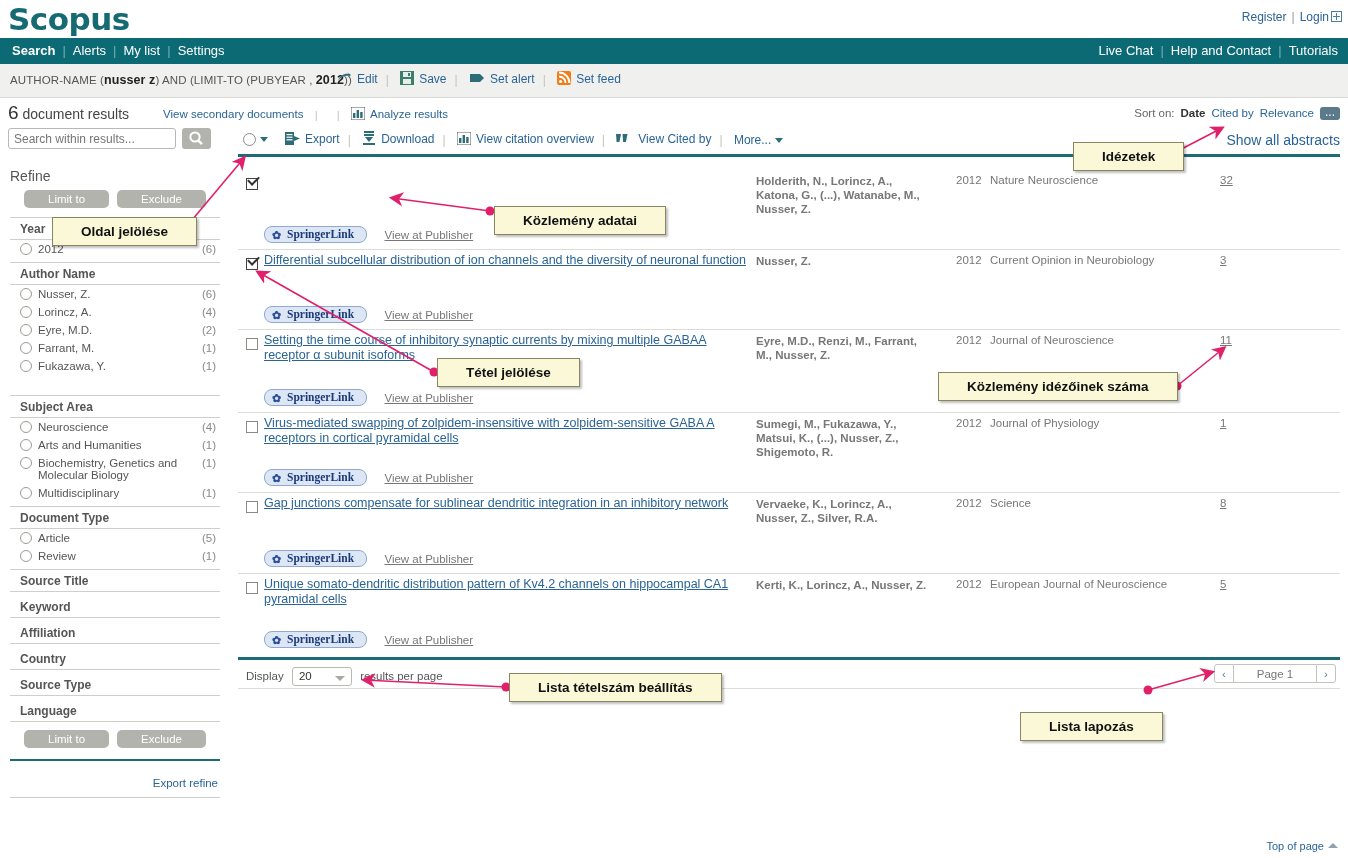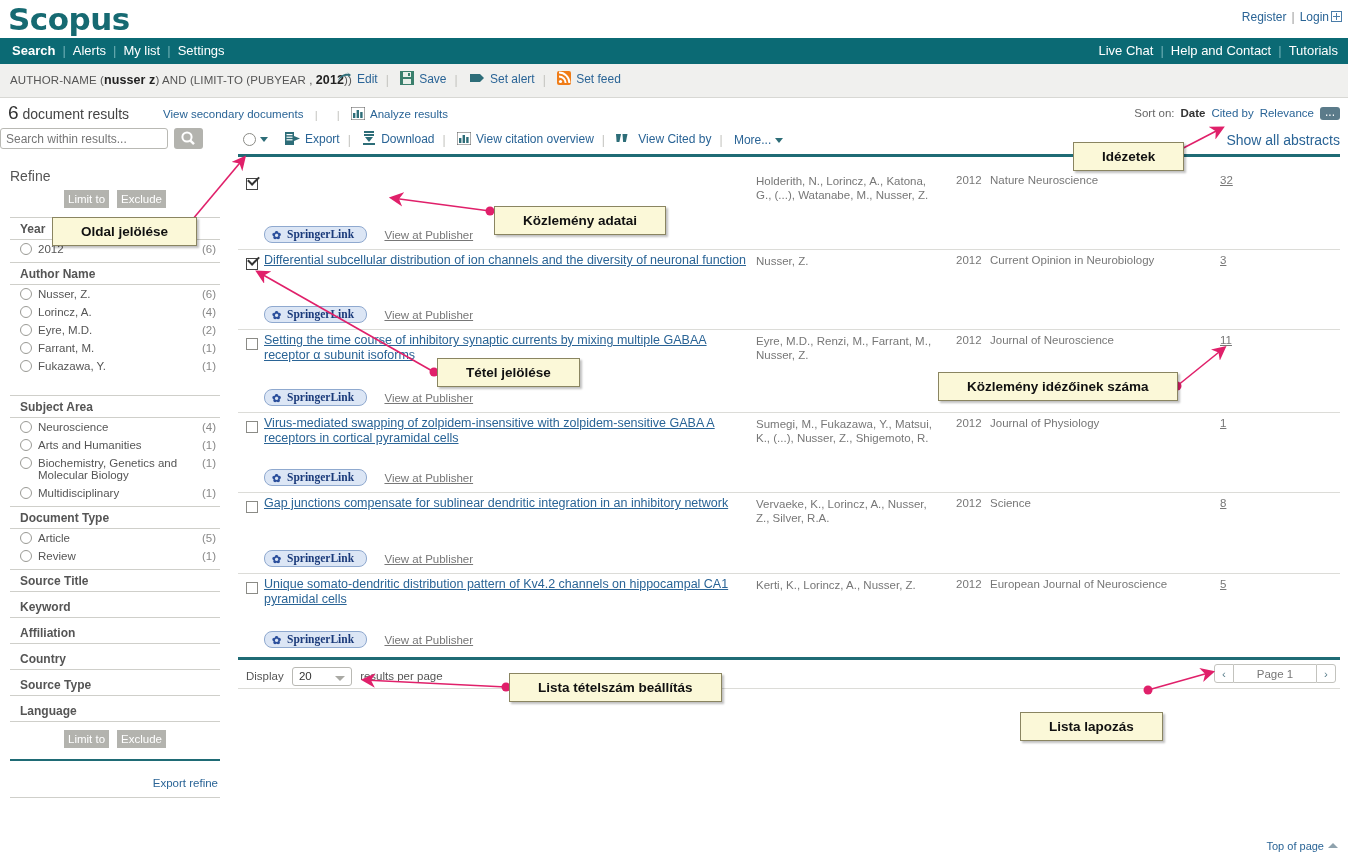--- a/index.html
+++ b/index.html
@@ -80,21 +80,21 @@
   .sorton a.cur { color: #333; font-weight: bold; }
   .dots {
     display: inline-block; background: #5b7b8a; color: #fff;
     border-radius: 3px; padding: 0 5px 3px; margin-left: 6px;
     line-height: 10px; font-size: 12px; vertical-align: middle;
   }
 
   
   .toolrow { position: relative; height: 28px; }
   .searchwithin {
-    position: absolute; left: 0; top: 2px; border-radius: 8px;
+    position: absolute; left: 8px; top: 2px; border-radius: 8px;
   }
   .searchwithin input {
     width: 168px; height: 21px; font-size: 12px; color: #888;
     border: 1px solid #b9b9b4; border-radius: 3px;
     padding: 0 5px; background: #fff; vertical-align: middle;
     font-family: "Liberation Sans", sans-serif;
   }
   .sbtn {
     display: inline-block; width: 29px; height: 21px;
     background: #b3b3ae; border-radius: 3px; vertical-align: middle;
@@ -117,21 +117,21 @@
   .tealrule { height: 3px; background: #1f6b75; margin: 0 8px 0 238px; }
 
   
   .sidebar {
     position: absolute; left: 0; top: 168px; width: 230px;
   }
   .refine-title { font-size: 14px; color: #555; padding: 0 0 4px 10px; }
   .lim-row { text-align: center; padding: 2px 0 5px; }
   .pillbtn {
     display: inline-block; background: #b3b3ae; color: #fff;
-    font-size: 11.5px; border-radius: 0; padding: 3px 4px;
+    font-size: 11.5px; border-radius: 5px; padding: 3px 24px;
     margin: 0 4px;
   }
   .facet-h {
     font-size: 12px; font-weight: bold; color: #555;
     border-top: 1px solid #cfcfca; border-bottom: 1px solid #cfcfca;
     padding: 4px 0 3px 10px; margin: 4px 10px 0 10px;
   }
   .facet-h.plain { border-bottom: none; }
   .facet-row {
     position: relative; padding: 3px 0 3px 10px; margin: 0 10px;
@@ -164,21 +164,21 @@
     width: 9px; height: 5px;
     border-left: 2px solid #333; border-bottom: 2px solid #333;
     transform: rotate(-45deg);
   }
   .rtitle {
     position: absolute; left: 26px; top: 3px; width: 488px;
     font-size: 12.5px; color: #2a6496; line-height: 15px;
   }
   .rauth {
     position: absolute; left: 518px; top: 4px; width: 180px;
-    font-size: 11.5px; color: #777; line-height: 14px;
+    font-size: 11.5px; color: #777; line-height: 14px; font-weight: bold;
   }
   .ryear { position: absolute; left: 718px; top: 4px; font-size: 11.5px; color: #777; }
   .rsrc { position: absolute; left: 752px; top: 4px; width: 220px; font-size: 11.5px; color: #777; }
   .rcited { position: absolute; left: 982px; top: 4px; font-size: 11.5px; color: #777; }
   .rfoot { position: absolute; left: 26px; bottom: 6px; }
   .springer {
     display: inline-block; border: 1px solid #8fa9cf; border-radius: 8px;
     background: #dce6f5; color: #1a3a7a; font-family: "Liberation Serif", serif;
     font-size: 11.5px; font-weight: bold; padding: 1px 12px 2px 22px;
     position: relative; vertical-align: middle;

